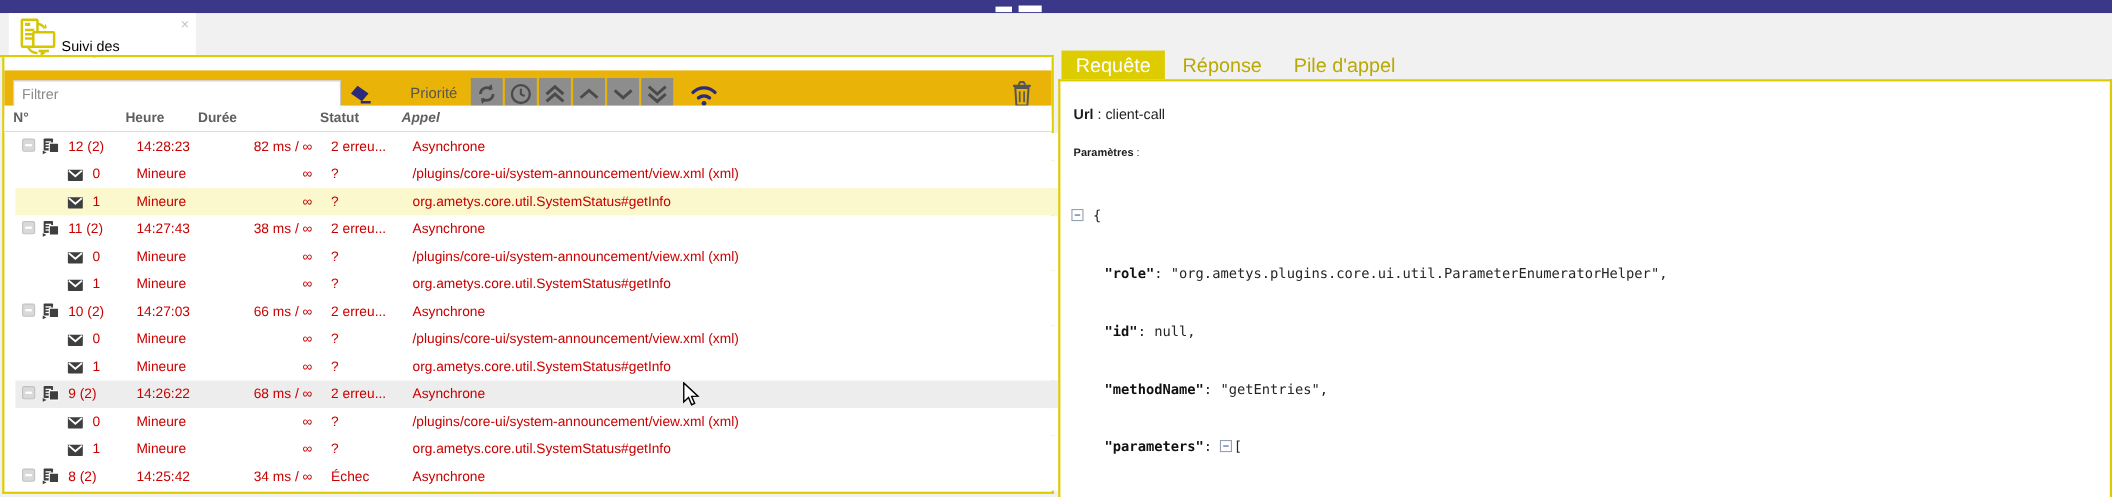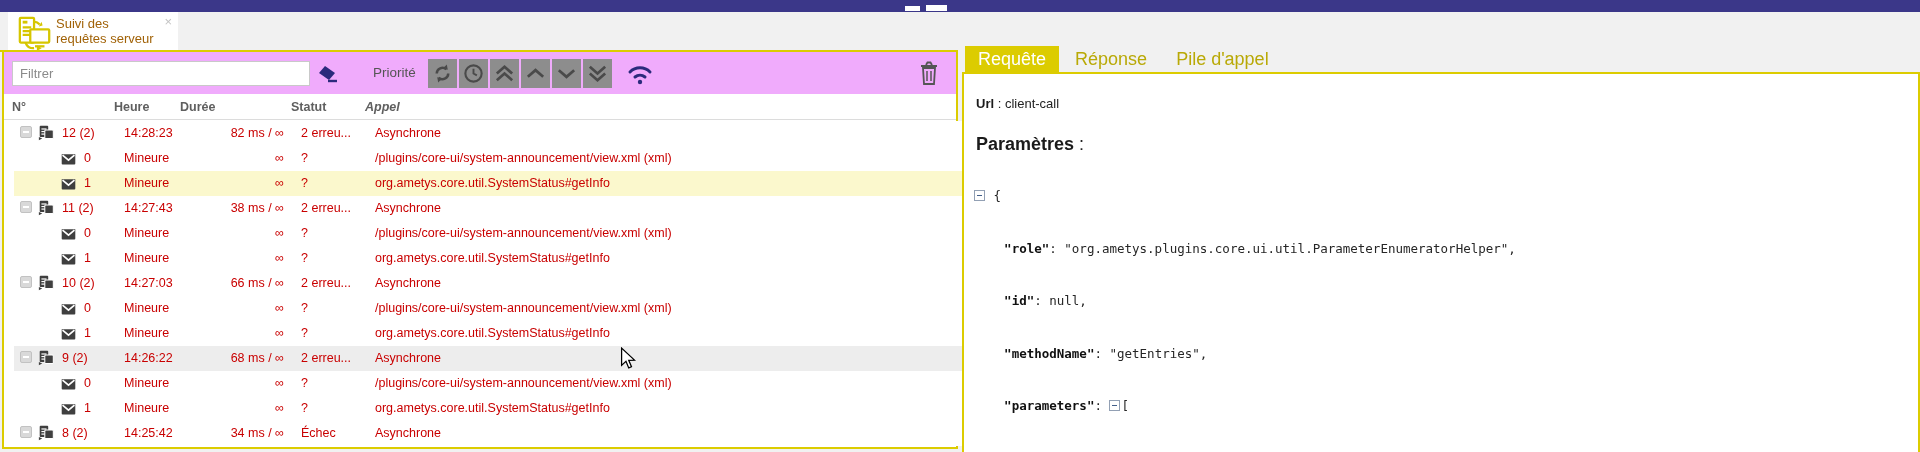--- a/index.html
+++ b/index.html
@@ -9,28 +9,28 @@
 
   
   .topbar { position:absolute; left:0; top:0; width:1920px; height:12px; background:#3b3789; }
   .topbar .frag1 { position:absolute; left:905px; top:6px; width:15px; height:5px; background:#fff; }
   .topbar .frag2 { position:absolute; left:926px; top:5px; width:21px; height:6px; background:#fff; }
 
   
   .tabstrip { position:absolute; left:0; top:12px; width:1920px; height:38px; background:#f1f1f1; }
   .tool-tab { position:absolute; left:8px; top:0; width:170px; height:38px; background:#ffffff; }
   .tool-tab .ticon { position:absolute; left:7px; top:4px; }
-  .tool-tab .ttitle { position:absolute; left:48px; top:4px; font-size:13px; line-height:15px; color:#a16207; width:105px; }
+  .tool-tab .ttitle { position:absolute; left:48px; top:22px; font-size:13px; line-height:15px; color:#000000; width:105px; }
   .tool-tab .tclose { position:absolute; right:6px; top:3px; color:#c3c3c3; font-size:13px; line-height:13px; cursor:default; }
   .yellow-line-left { position:absolute; left:0; top:50px; width:958px; height:2px; background:#dccc00; }
 
   
   .left-panel { position:absolute; left:2px; top:52px; width:956px; height:397px; background:#fff;
                 border-left:2px solid #dccc00; border-right:2px solid #dccc00; border-bottom:2px solid #dccc00; }
-  .toolbar { position:absolute; left:0; top:0; width:952px; height:42px; background:#f0abfc; }
+  .toolbar { position:absolute; left:0; top:12px; width:952px; height:42px; background:#eab308; }
   .filter-input { position:absolute; left:8px; top:9px; width:298px; height:25px; border:1px solid #c9c9c9; background:#fff;
                   font-family:"Liberation Sans", sans-serif; font-size:13px; color:#444; padding:0 7px; outline:none; }
   .filter-input::placeholder { color:#8a8a8a; opacity:1; }
   .eraser { position:absolute; left:312px; top:10px; width:24px; height:24px; }
   .prio-label { position:absolute; left:369px; top:13px; font-size:13.5px; color:#555; }
   .btn-group { position:absolute; left:424px; top:7px; display:flex; gap:2px; }
   .gbtn { width:29px; height:29px; background:#8d8d8d; display:flex; align-items:center; justify-content:center; cursor:pointer; }
   .wifi { position:absolute; left:622px; top:9px; width:28px; height:26px; }
   .trash { position:absolute; left:914px; top:8px; width:22px; height:27px; cursor:pointer; }
 
@@ -56,21 +56,21 @@
   .c-appel { left:361px; }
 
   
   .rtabs { position:absolute; left:965px; top:46px; height:26px; display:flex; }
   .rtab { height:26px; padding:0 13px; font-size:18px; line-height:26px; color:#b9a906; cursor:pointer; margin-right:3px; }
   .rtab.active { background:#dccc00; color:#ffffff; }
   .right-panel { position:absolute; left:962px; top:72px; width:958px; height:382px; background:#fff;
                  border:2px solid #dccc00; border-bottom:none; }
   .detail { position:absolute; left:12px; top:22px; font-size:13px; color:#222; }
   .lbl { font-weight:700; color:#1b1b1b; }
-  .params-line { position:absolute; left:12px; top:60px; font-size:18px; color:#222; }
+  .params-line { position:absolute; left:12px; top:60px; font-size:10px; color:#222; }
   .code { position:absolute; left:10px; top:78px; font-family:"DejaVu Sans Mono", monospace; font-size:12.5px;
           line-height:17.5px; color:#262626; white-space:pre; }
   .code .k { font-weight:700; color:#111; }
   .collapse-box { display:inline-block; width:11px; height:11px; border:1px solid #92a0b4; background:#fff;
                   position:relative; vertical-align:-1px; margin-right:1px; cursor:pointer; }
   .collapse-box i { position:absolute; left:2px; top:4px; width:5px; height:1px; background:#44608a; }
 
   .cursor { position:absolute; left:620px; top:347px; z-index:50; }
 </style>
 </head>

